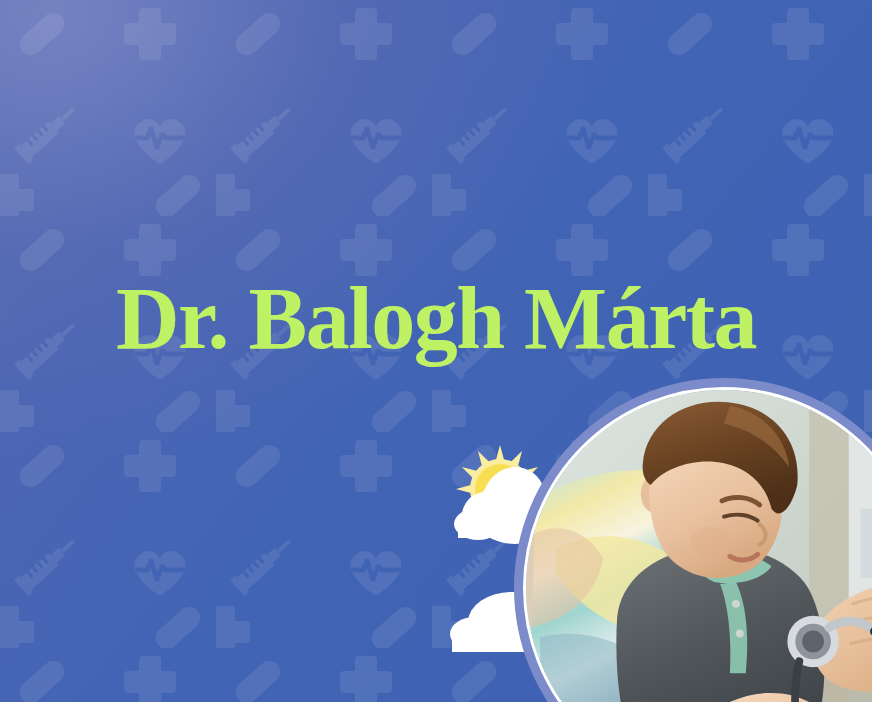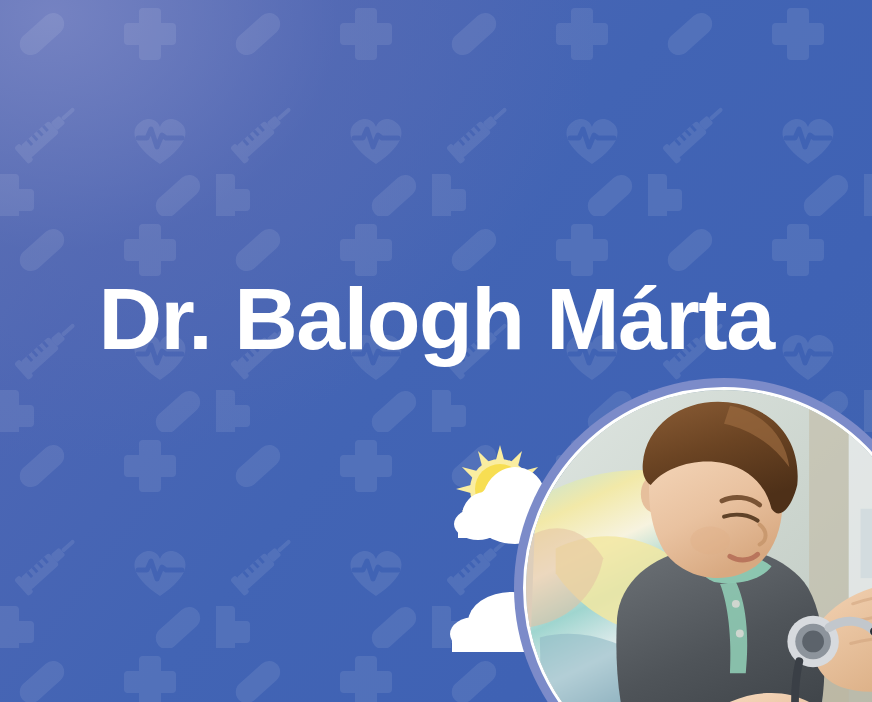--- a/index.html
+++ b/index.html
@@ -42,22 +42,22 @@
     left: 0;
     top: 0;
     width: 872px;
     height: 702px;
     display: flex;
     align-items: center;
     justify-content: center;
     pointer-events: none;
   }
   .title {
-    color: #ffffff;
-    font-family: Liberation Sans, sans-serif;
+    color: #bef264;
+    font-family: Liberation Serif, serif;
     font-size: 88px;
     font-weight: 700;
     letter-spacing: -1.5px;
     line-height: 1;
     white-space: nowrap;
     margin: 0;
     transform: translateY(-32px);
     text-align: center;
   }
 

